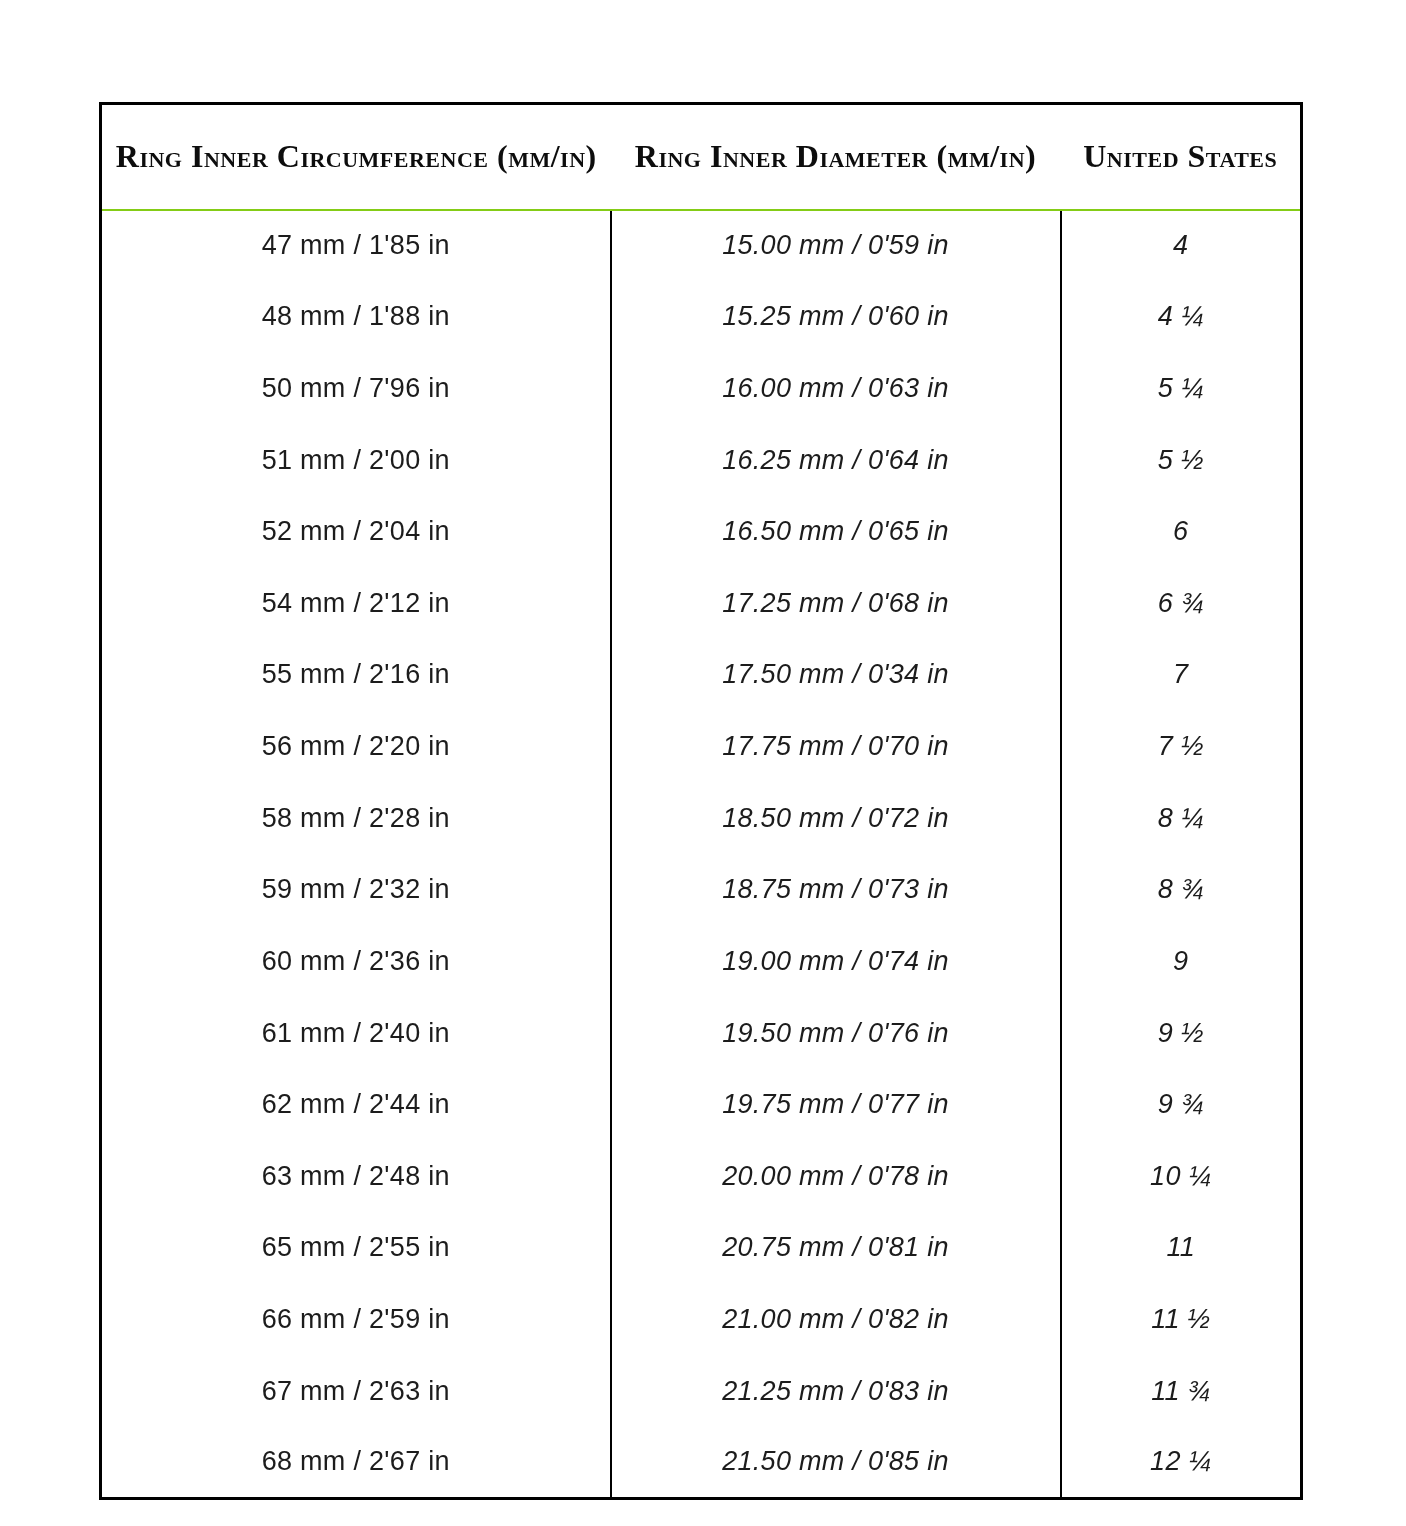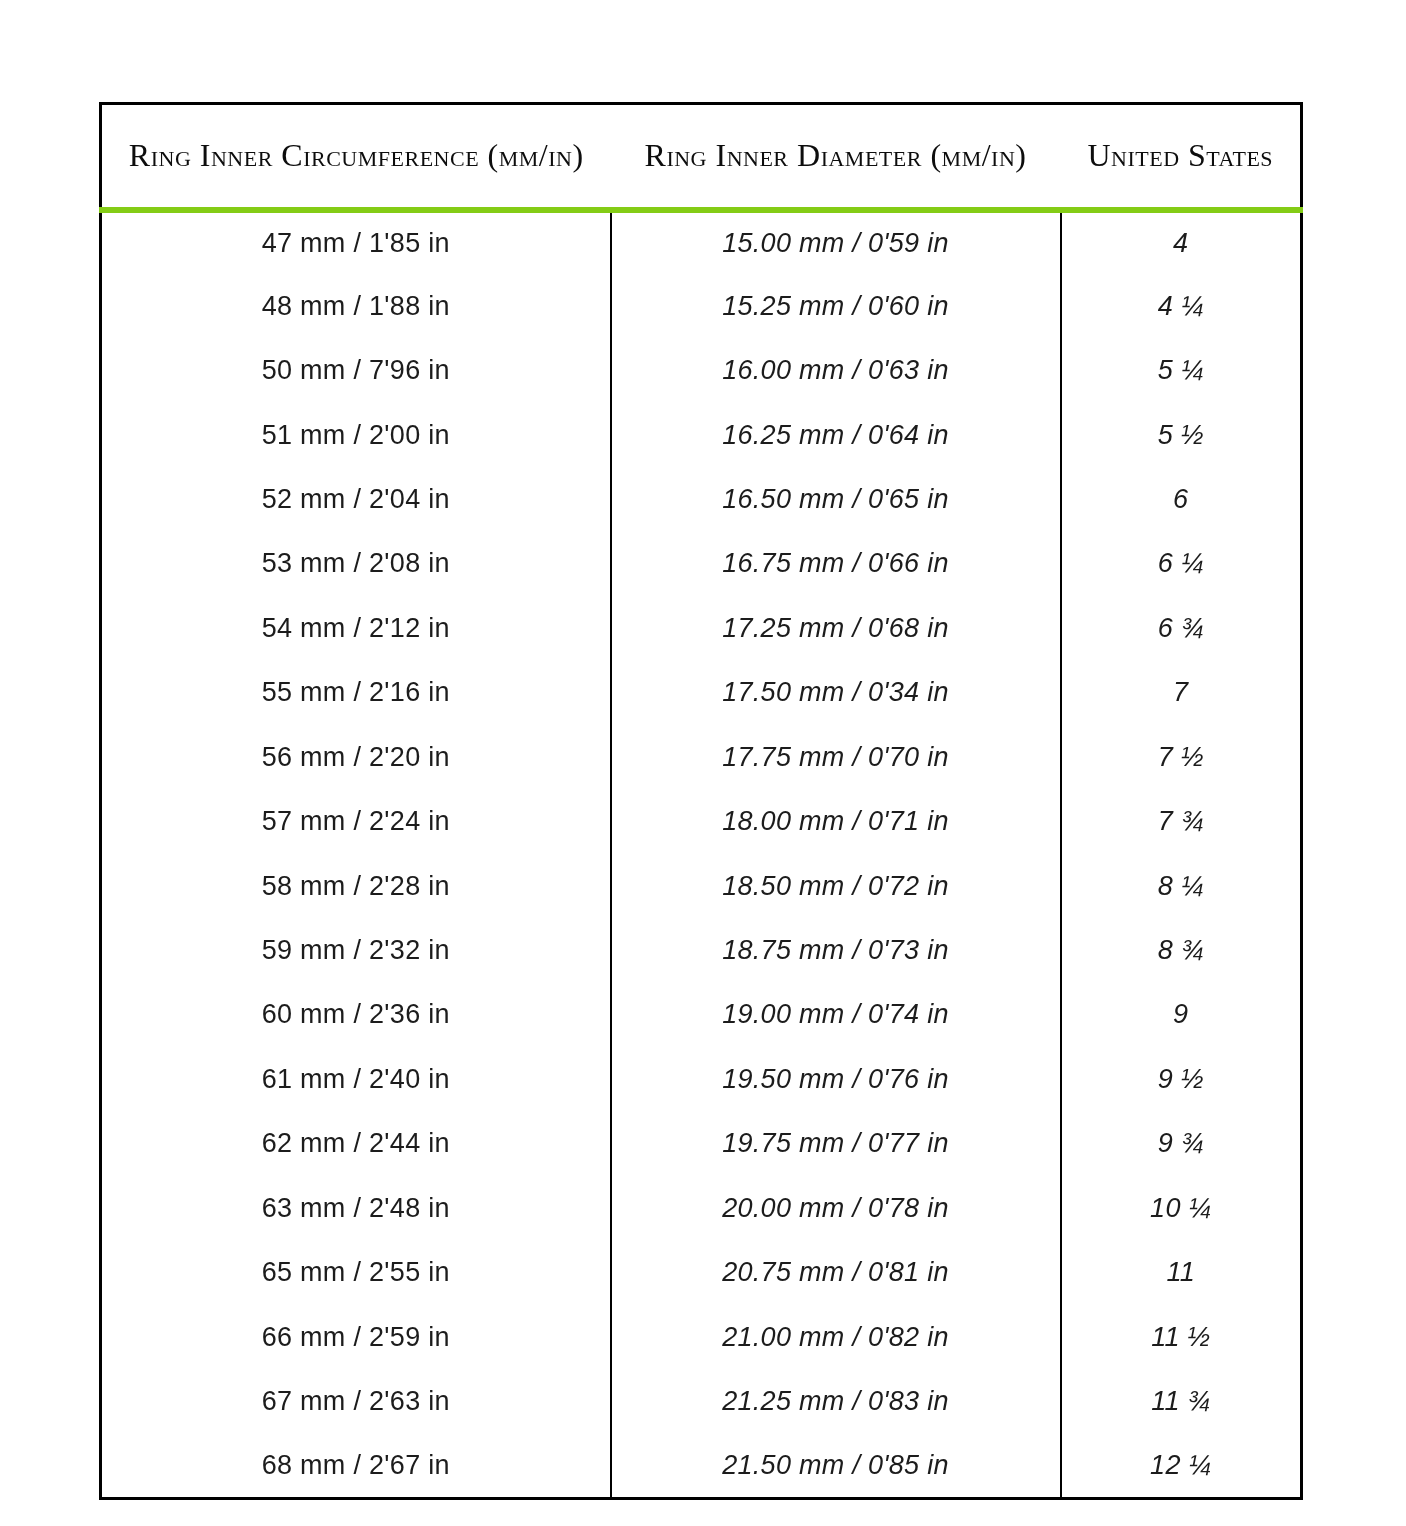--- a/index.html
+++ b/index.html
@@ -22,27 +22,27 @@
     background: #ffffff;
     border: 3px solid #000000;
   }
   col.c1 { width: 510px; }
   col.c2 { width: 450px; }
   col.c3 { width: 241px; }
   thead th {
     height: 106px;
     font-family: "Liberation Serif", serif;
     font-variant: small-caps;
-    font-weight: 400;
+    font-weight: 700;
     font-size: 32px;
     letter-spacing: 0.5px;
     color: #0d0d0d;
     text-align: center;
     vertical-align: middle;
-    border-bottom: 6px solid #84cc16;
+    border-bottom: 2px solid #84cc16;
     white-space: nowrap;
   }
   tbody tr { height: 58.5px; }
   tbody td {
     text-align: center;
     vertical-align: middle;
     font-size: 27px;
     letter-spacing: 0.3px;
     color: #1c1c1c;
     white-space: nowrap;
@@ -85,43 +85,33 @@
     <td>51 mm / 2'00 in</td>
     <td>16.25 mm / 0'64 in</td>
     <td>5 ½</td>
   </tr>
       <tr>
     <td>52 mm / 2'04 in</td>
     <td>16.50 mm / 0'65 in</td>
     <td>6</td>
   </tr>
       <tr>
-    <td>53 mm / 2'08 in</td>
-    <td>16.75 mm / 0'66 in</td>
-    <td>6 ¼</td>
-  </tr>
-      <tr>
     <td>54 mm / 2'12 in</td>
     <td>17.25 mm / 0'68 in</td>
     <td>6 ¾</td>
   </tr>
       <tr>
     <td>55 mm / 2'16 in</td>
     <td>17.50 mm / 0'34 in</td>
     <td>7</td>
   </tr>
       <tr>
     <td>56 mm / 2'20 in</td>
     <td>17.75 mm / 0'70 in</td>
     <td>7 ½</td>
-  </tr>
-      <tr>
-    <td>57 mm / 2'24 in</td>
-    <td>18.00 mm / 0'71 in</td>
-    <td>7 ¾</td>
   </tr>
       <tr>
     <td>58 mm / 2'28 in</td>
     <td>18.50 mm / 0'72 in</td>
     <td>8 ¼</td>
   </tr>
       <tr>
     <td>59 mm / 2'32 in</td>
     <td>18.75 mm / 0'73 in</td>
     <td>8 ¾</td>

